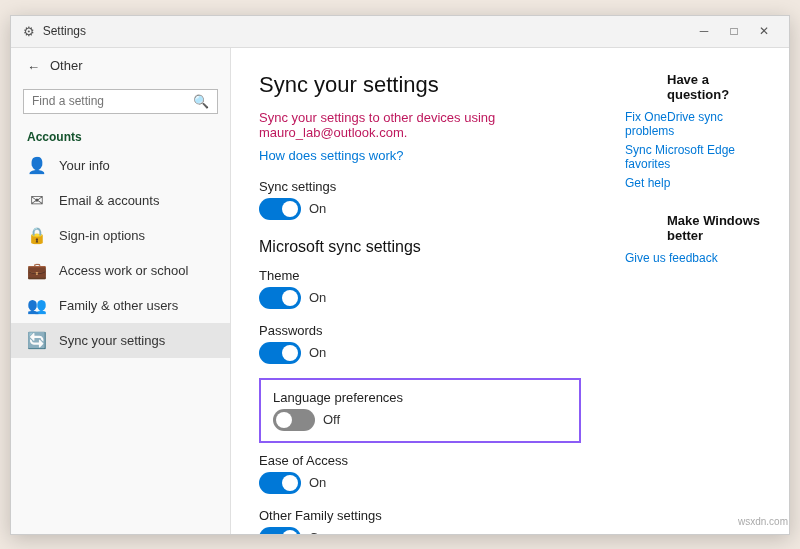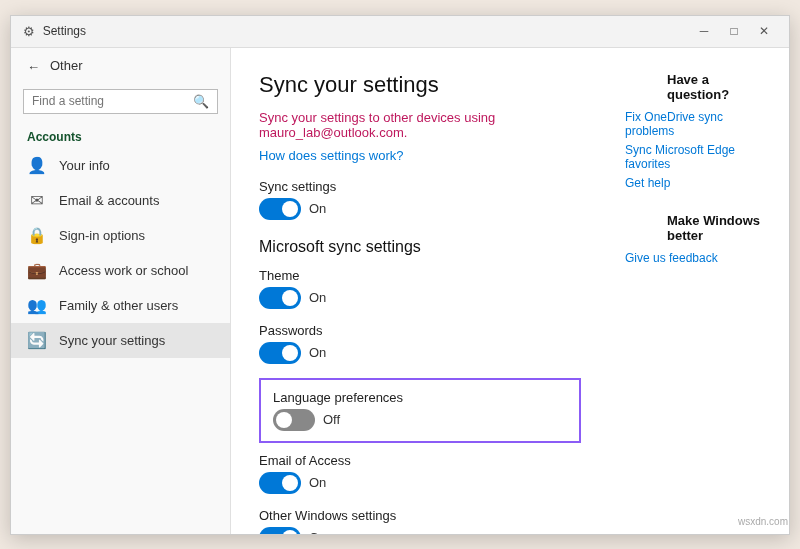--- a/index.html
+++ b/index.html
@@ -339,32 +339,32 @@
         <div class="toggle-row">
           <div class="toggle off">
             <div class="toggle-knob"></div>
           </div>
           <span class="toggle-status">Off</span>
         </div>
       </div>
 
       
       <div class="setting-group">
-        <div class="setting-label">Email of Access</div>
-        <div class="toggle-row">
-          <div class="toggle on">
-            <div class="toggle-knob"></div>
-          </div>
-          <span class="toggle-status">On</span>
-        </div>
-      </div>
-
-      
-      <div class="setting-group">
-        <div class="setting-label">Other Windows settings</div>
+        <div class="setting-label">Ease of Access</div>
+        <div class="toggle-row">
+          <div class="toggle on">
+            <div class="toggle-knob"></div>
+          </div>
+          <span class="toggle-status">On</span>
+        </div>
+      </div>
+
+      
+      <div class="setting-group">
+        <div class="setting-label">Other Family settings</div>
         <div class="toggle-row">
           <div class="toggle on">
             <div class="toggle-knob"></div>
           </div>
           <span class="toggle-status">On</span>
         </div>
       </div>
     </div>
 
     <div class="right-panel">

